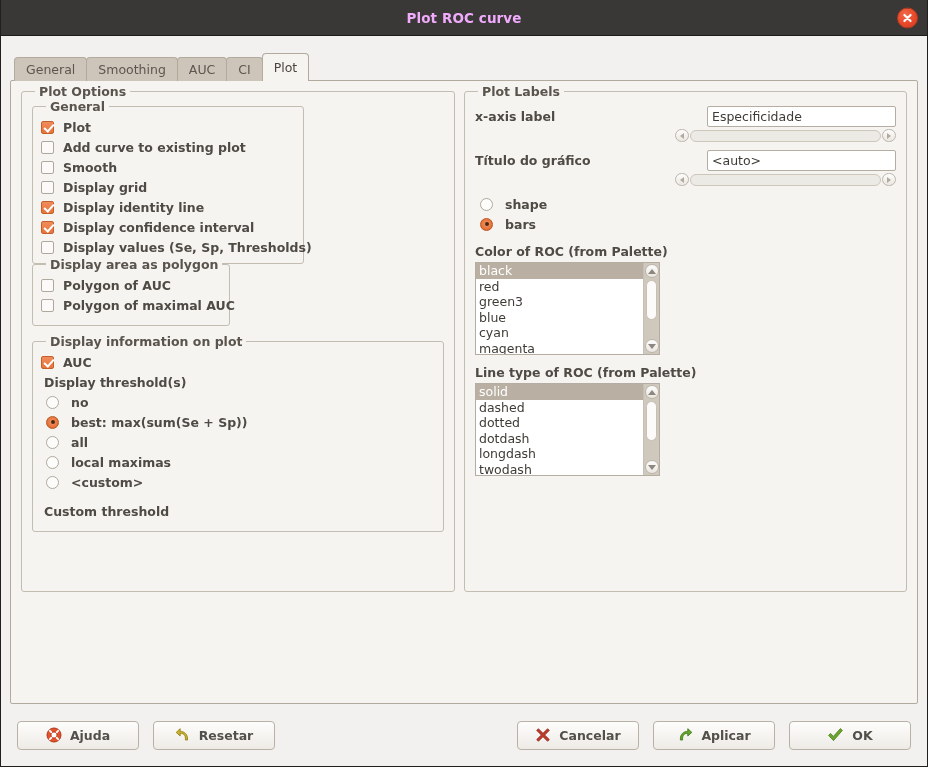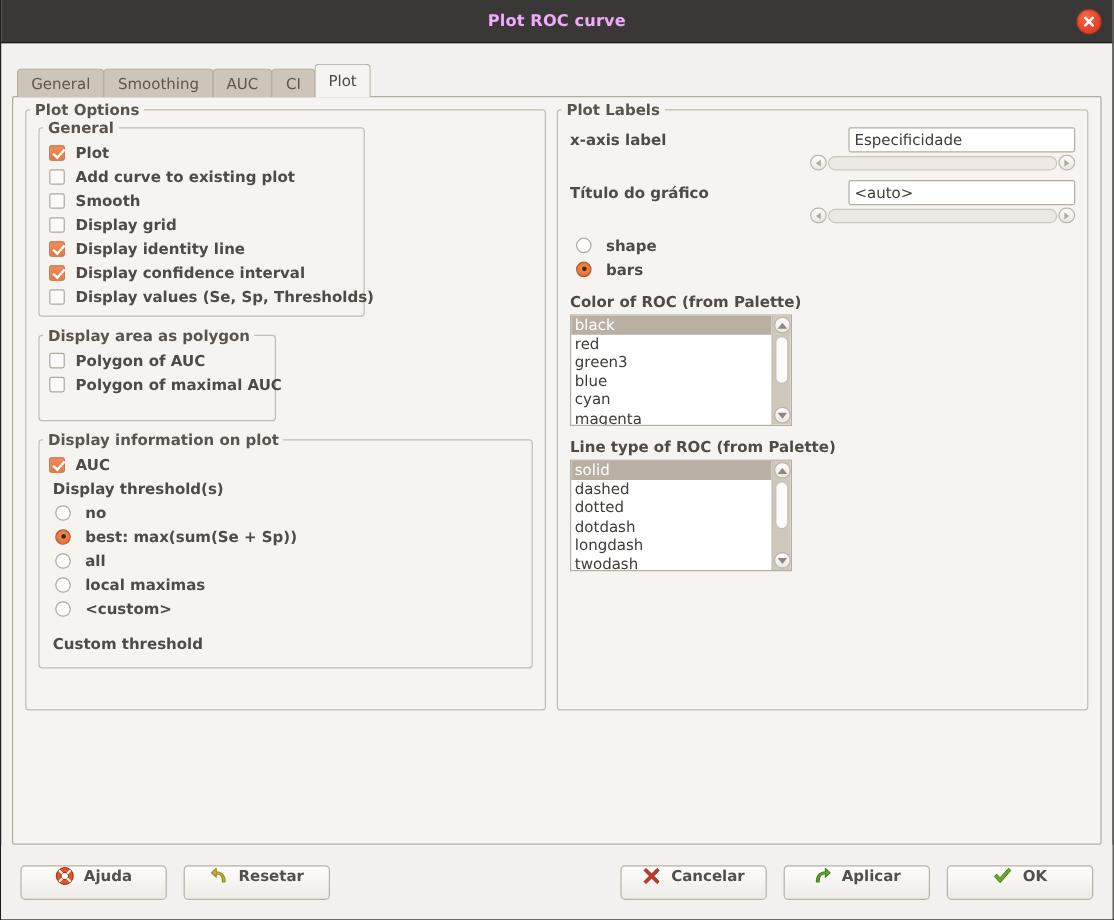--- a/index.html
+++ b/index.html
@@ -112,21 +112,21 @@
   
   .group {
     position: relative;
     border: 1px solid #c3bcb1;
     border-radius: 3px;
     padding: 12px 10px 10px 10px;
     margin: 0;
   }
   .group > .legend {
     position: absolute;
-    top: -8px; left: 3px;
+    top: -8px; left: 13px;
     background: #f5f4f1;
     padding: 0 4px;
     font-size: 12.5px;
     font-weight: bold;
     color: #5a544c;
     white-space: nowrap;
   }
 
   .col-left {
     width: 434px;
@@ -349,21 +349,21 @@
     background: #f2f1ef;
   }
   .btn {
     height: 29px;
     min-width: 122px;
     padding: 0 14px;
     background: linear-gradient(#fdfdfc, #eeebe6);
     border: 1px solid #b9b1a6;
     border-radius: 4px;
     display: flex;
-    align-items: flex-start;
+    align-items: center;
     justify-content: center;
     gap: 8px;
     font-size: 12.5px;
     font-weight: bold;
     color: #53504a;
     cursor: pointer;
   }
   .btn + .btn { margin-left: 14px; }
   .spacer { flex: 1 1 auto; }
   .icon { display: flex; align-items: center; }
@@ -423,21 +423,21 @@
             <div class="row">
               <div class="cb on"></div>
               <div class="lbl">Display confidence interval</div>
             </div>
             <div class="row">
               <div class="cb"></div>
               <div class="lbl">Display values (Se, Sp, Thresholds)</div>
             </div>
           </div>
 
-          <div class="group" style="width:198px;margin-top:15px;padding:10px 8px 20px 8px;">
+          <div class="group" style="width:198px;padding:10px 8px 10px 8px;">
             <div class="legend">Display area as polygon</div>
             <div class="row">
               <div class="cb"></div>
               <div class="lbl">Polygon of AUC</div>
             </div>
             <div class="row">
               <div class="cb"></div>
               <div class="lbl">Polygon of maximal AUC</div>
             </div>
           </div>

